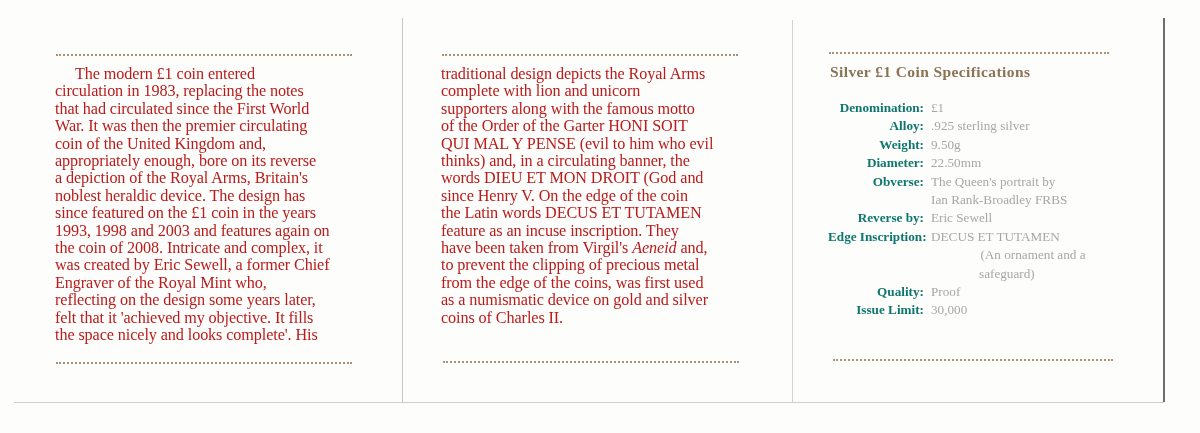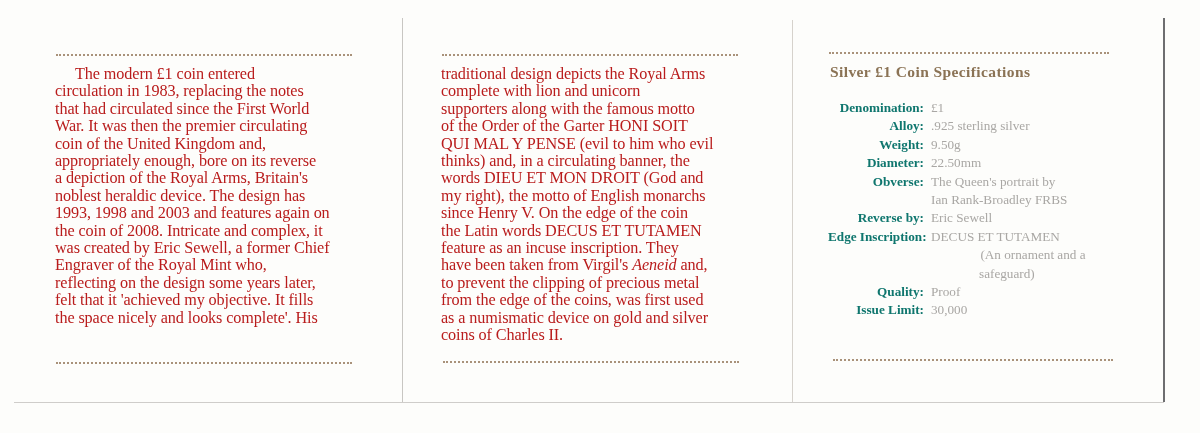--- a/index.html
+++ b/index.html
@@ -49,40 +49,40 @@
 <div class="dots" style="left:56px; top:54px; width:296px;"></div>
 <div class="col-text" id="col1">
   <p><span class="indent"></span><span>The modern £1 coin entered</span></p>
   <p>circulation in 1983, replacing the notes</p>
   <p>that had circulated since the First World</p>
   <p>War. It was then the premier circulating</p>
   <p>coin of the United Kingdom and,</p>
   <p>appropriately enough, bore on its reverse</p>
   <p>a depiction of the Royal Arms, Britain's</p>
   <p>noblest heraldic device. The design has</p>
+  <p>since featured on the £1 coin in the years</p>
   <p>1993, 1998 and 2003 and features again on</p>
   <p>the coin of 2008. Intricate and complex, it</p>
   <p>was created by Eric Sewell, a former Chief</p>
   <p>Engraver of the Royal Mint who,</p>
   <p>reflecting on the design some years later,</p>
   <p>felt that it 'achieved my objective. It fills</p>
   <p>the space nicely and looks complete'. His</p>
 </div>
 <div class="dots" style="left:56px; top:362px; width:296px;"></div>
 
 <div class="dots" style="left:442px; top:54px; width:296px;"></div>
 <div class="col-text" id="col2">
   <p>traditional design depicts the Royal Arms</p>
   <p>complete with lion and unicorn</p>
   <p>supporters along with the famous motto</p>
   <p>of the Order of the Garter HONI SOIT</p>
   <p>QUI MAL Y PENSE (evil to him who evil</p>
   <p>thinks) and, in a circulating banner, the</p>
   <p>words DIEU ET MON DROIT (God and</p>
-  <p>my right), the motto of English monarchs</p>
   <p>since Henry V. On the edge of the coin</p>
   <p>the Latin words DECUS ET TUTAMEN</p>
   <p>feature as an incuse inscription. They</p>
   <p><span>have been taken from Virgil's </span><span class="it">Aeneid</span><span> and,</span></p>
   <p>to prevent the clipping of precious metal</p>
   <p>from the edge of the coins, was first used</p>
   <p>as a numismatic device on gold and silver</p>
   <p>coins of Charles II.</p>
 </div>
 <div class="dots" style="left:443px; top:361px; width:296px;"></div>

